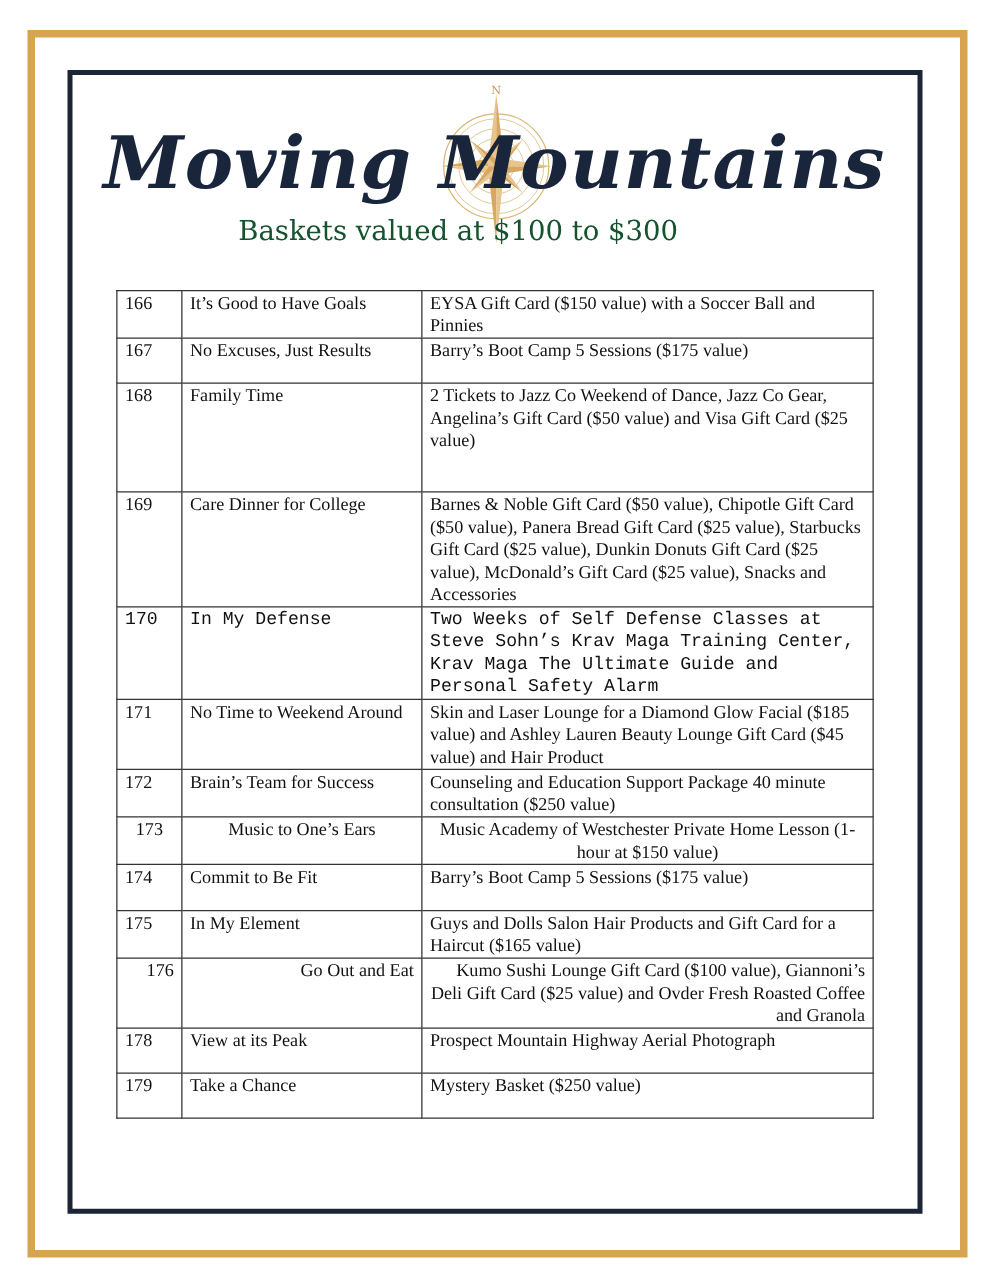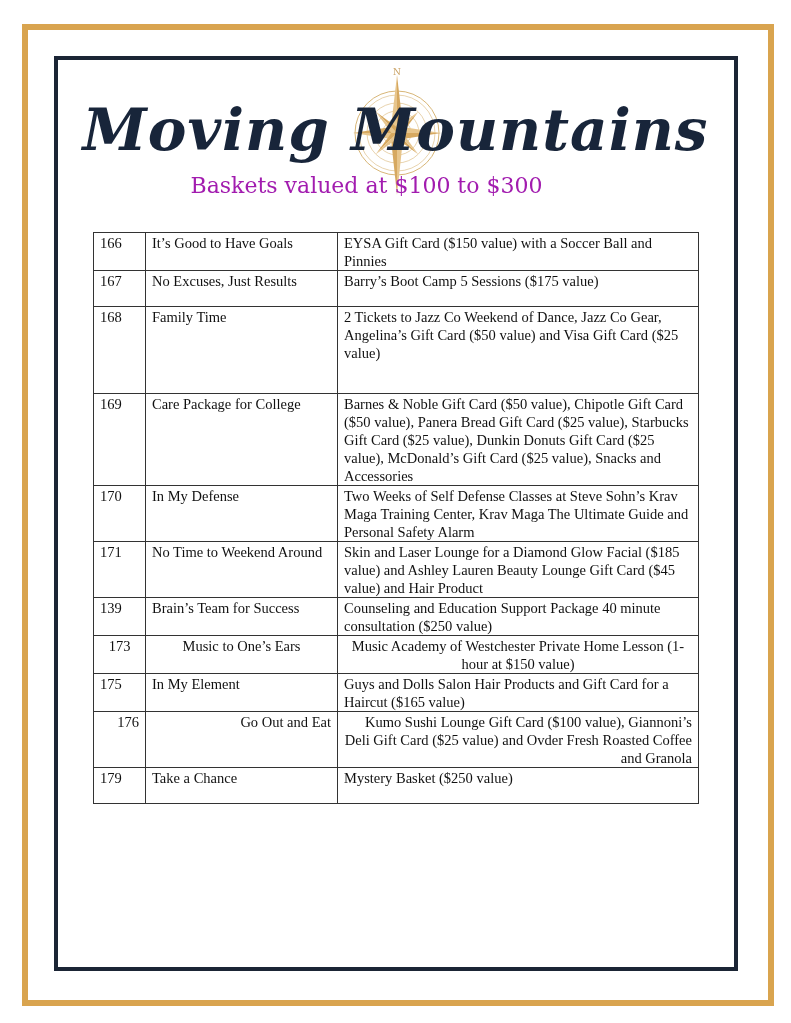--- a/index.html
+++ b/index.html
@@ -24,21 +24,21 @@
     z-index: 2;
   }
   .compass {
     position: absolute; left: 352px; top: 66px; width: 90px; height: 150px;
     z-index: 1;
   }
   .subtitle {
     position: absolute; left: 0; width: 733px; top: 173px;
     text-align: center;
     font-family: "DejaVu Serif", serif;
-    font-size: 22px; color: #a21caf;
+    font-size: 22px; color: #14532d;
     z-index: 2;
   }
 
   table.items {
     position: absolute; left: 93px; top: 232px;
     width: 605px;
     border-collapse: collapse;
     font-family: "Liberation Serif", serif;
     font-size: 14.5px; line-height: 18px; color: #111;
     table-layout: fixed;
@@ -111,52 +111,62 @@
         <td>No Excuses, Just Results</td>
         <td>Barry’s Boot Camp 5 Sessions ($175 value)</td>
       </tr>
       <tr style="height: 87px;">
         <td>168</td>
         <td>Family Time</td>
         <td>2 Tickets to Jazz Co Weekend of Dance, Jazz Co Gear, Angelina’s Gift Card ($50 value) and Visa Gift Card ($25 value)</td>
       </tr>
       <tr style="height: 89px;">
         <td>169</td>
-        <td>Care Package for College</td>
+        <td>Care Dinner for College</td>
         <td>Barnes &amp; Noble Gift Card ($50 value), Chipotle Gift Card ($50 value), Panera Bread Gift Card ($25 value), Starbucks Gift Card ($25 value), Dunkin Donuts Gift Card ($25 value), McDonald’s Gift Card ($25 value), Snacks and Accessories</td>
       </tr>
-      <tr style="height: 54px;">
+      <tr style="height: 54px; font-family: Liberation Mono, monospace;">
         <td>170</td>
         <td>In My Defense</td>
         <td>Two Weeks of Self Defense Classes at Steve Sohn’s Krav Maga Training Center, Krav Maga The Ultimate Guide and Personal Safety Alarm</td>
       </tr>
       <tr style="height: 54px;">
         <td>171</td>
         <td>No Time to Weekend Around</td>
         <td>Skin and Laser Lounge for a Diamond Glow Facial ($185 value) and Ashley Lauren Beauty Lounge Gift Card ($45 value) and Hair Product</td>
       </tr>
       <tr style="height: 36px;">
-        <td>139</td>
+        <td>172</td>
         <td>Brain’s Team for Success</td>
         <td>Counseling and Education Support Package 40 minute consultation ($250 value)</td>
       </tr>
       <tr style="height: 36px; text-align: center;">
         <td>173</td>
         <td>Music to One’s Ears</td>
         <td>Music Academy of Westchester Private Home Lesson (1-hour at $150 value)</td>
+      </tr>
+      <tr style="height: 37px;">
+        <td>174</td>
+        <td>Commit to Be Fit</td>
+        <td>Barry’s Boot Camp 5 Sessions ($175 value)</td>
       </tr>
       <tr style="height: 36px;">
         <td>175</td>
         <td>In My Element</td>
         <td>Guys and Dolls Salon Hair Products and Gift Card for a Haircut ($165 value)</td>
       </tr>
       <tr style="height: 54px; text-align: right;">
         <td>176</td>
         <td>Go Out and Eat</td>
         <td>Kumo Sushi Lounge Gift Card ($100 value), Giannoni’s Deli Gift Card ($25 value) and Ovder Fresh Roasted Coffee and Granola</td>
       </tr>
       <tr style="height: 36px;">
+        <td>178</td>
+        <td>View at its Peak</td>
+        <td>Prospect Mountain Highway Aerial Photograph</td>
+      </tr>
+      <tr style="height: 36px;">
         <td>179</td>
         <td>Take a Chance</td>
         <td>Mystery Basket ($250 value)</td>
       </tr>
     </tbody>
 </table>
 
 </body></html>

